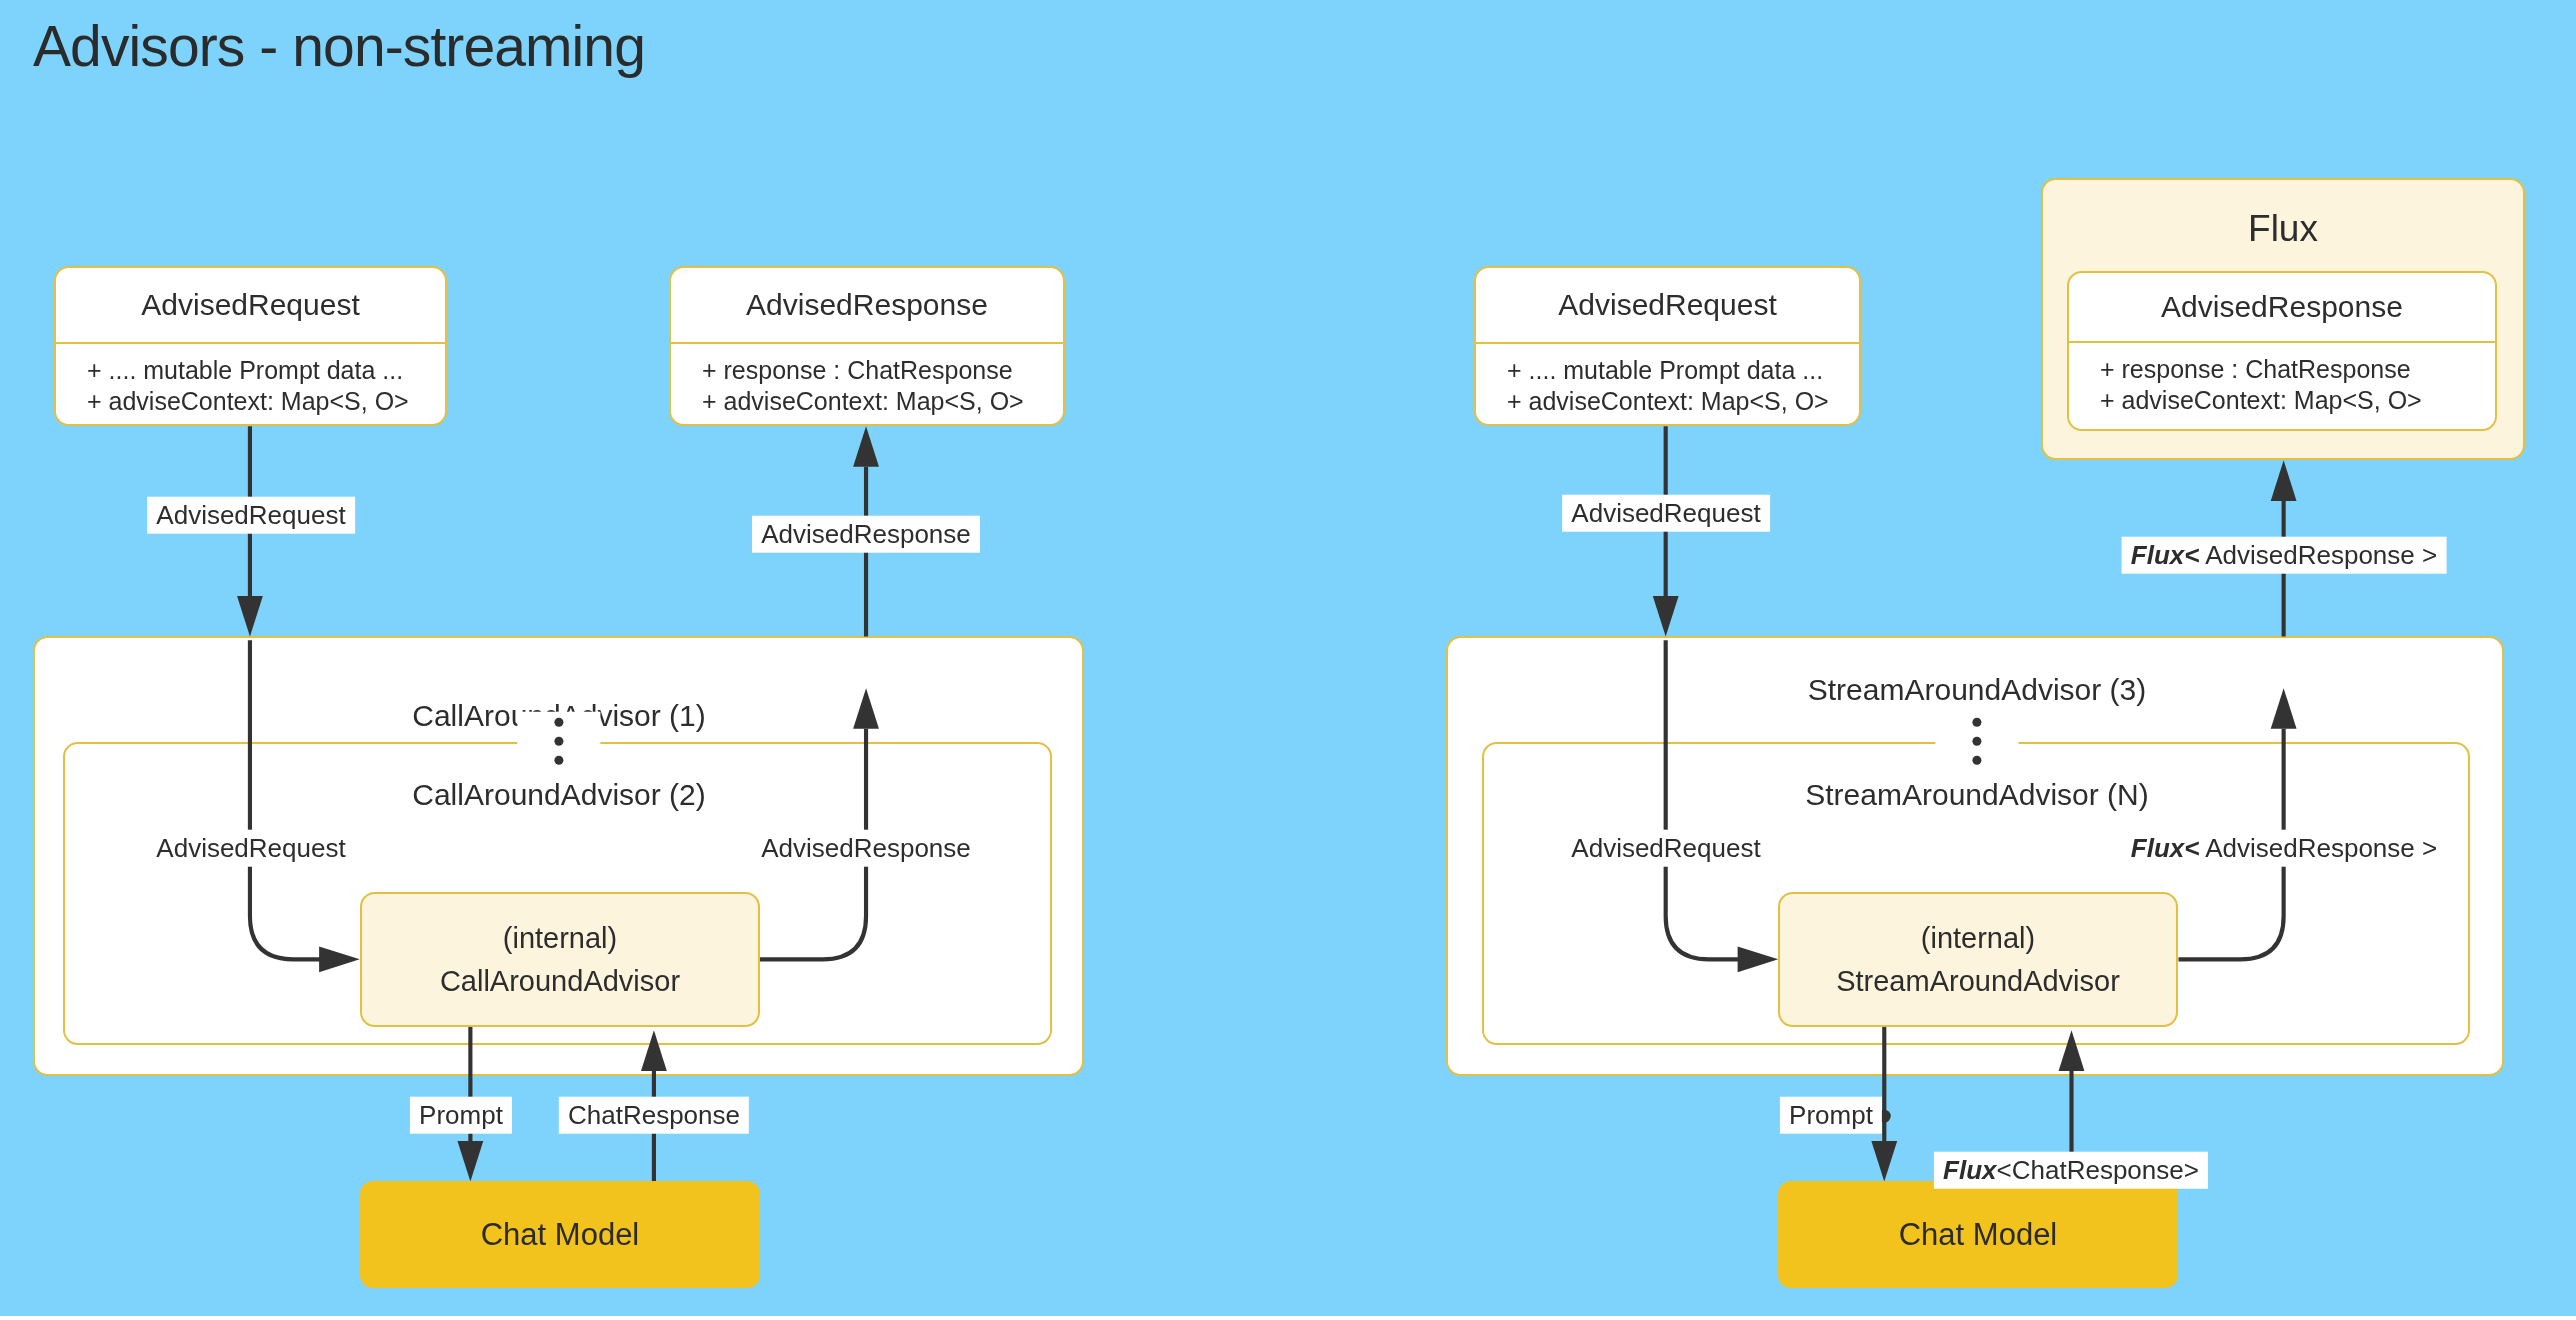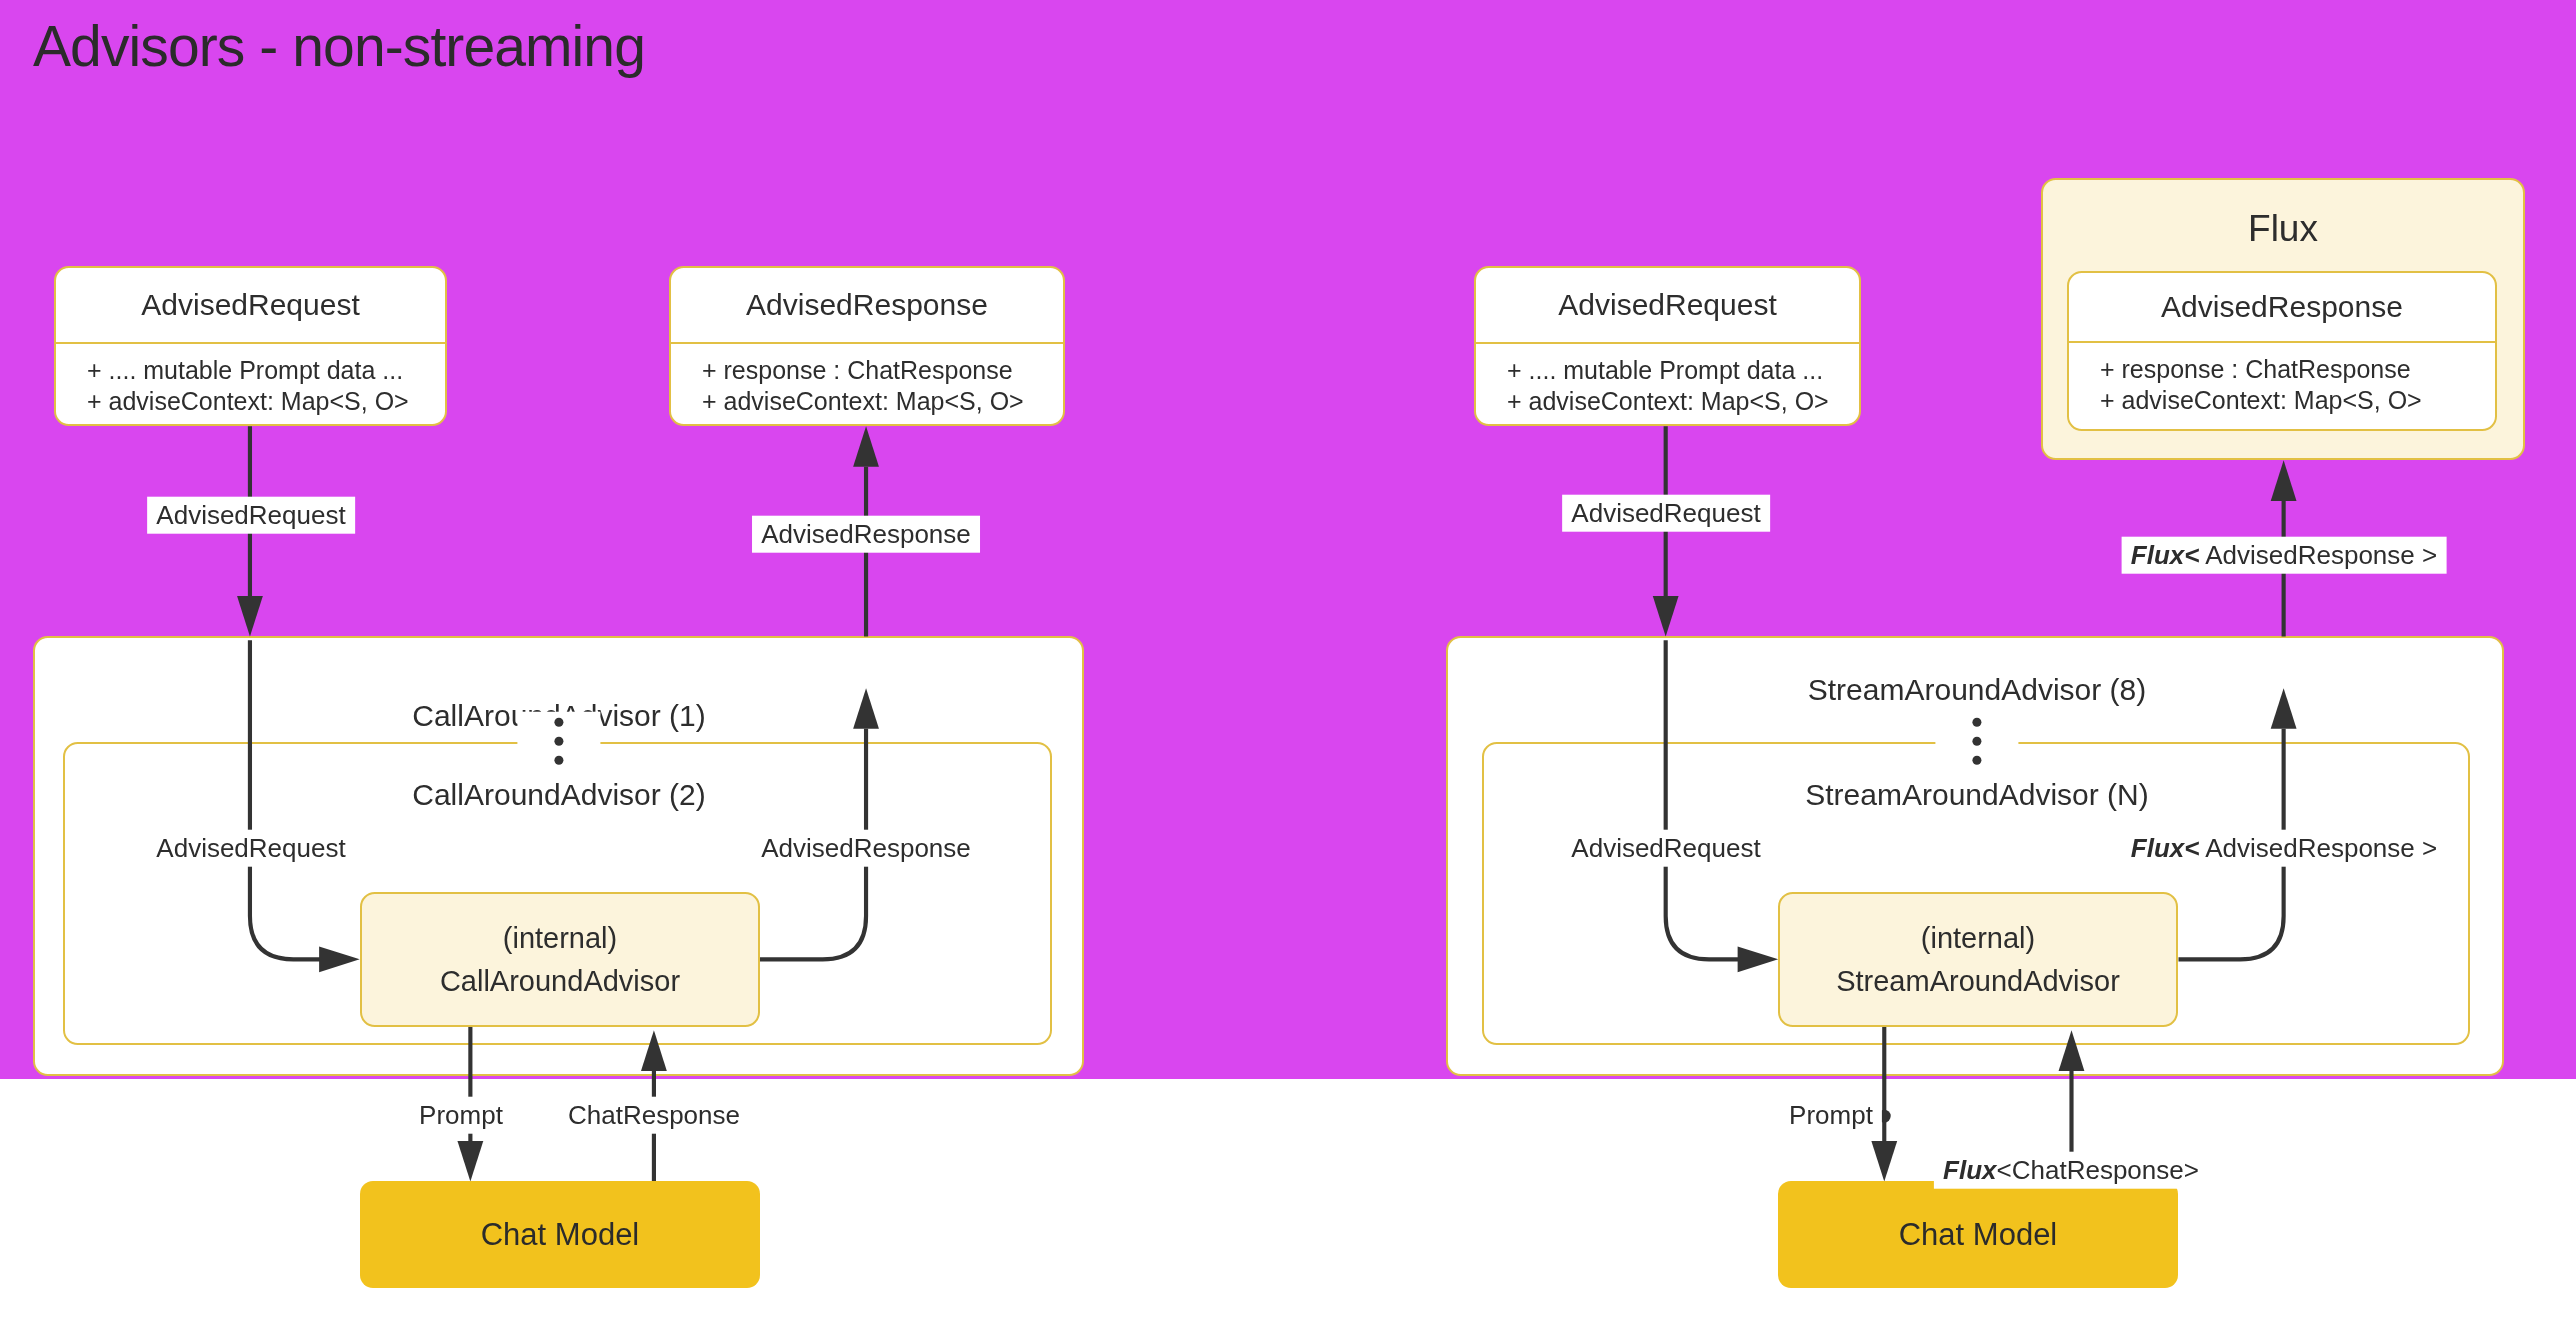--- a/index.html
+++ b/index.html
@@ -8,22 +8,22 @@
     background: #ffffff;
     width: 2576px;
     height: 1321px;
     overflow: hidden;
     font-family: "Liberation Sans", "DejaVu Sans", sans-serif;
     color: #2d2d2d;
   }
   #canvas {
     position: relative;
     width: 2576px;
-    height: 1079px;
-    background: #d946ef;
+    height: 1316px;
+    background: #7dd3fc;
   }
 
   
   .page-title {
     position: absolute;
     font-size: 57px;
     letter-spacing: -0.9px;
     color: #2b2b2b;
     white-space: nowrap;
   }
@@ -244,21 +244,21 @@
 
   <div class="elabel" style="left:251px; top:515px;">AdvisedRequest</div>
   <div class="elabel" style="left:866px; top:534px;">AdvisedResponse</div>
   <div class="elabel" style="left:251px; top:848px;">AdvisedRequest</div>
   <div class="elabel" style="left:866px; top:848px;">AdvisedResponse</div>
   <div class="elabel" style="left:461px; top:1115px;">Prompt</div>
   <div class="elabel" style="left:654px; top:1115px;">ChatResponse</div>
 
 
   <div class="container-box" style="left:1446px; top:636px; width:1058px; height:440px;"></div>
-  <div class="container-label" style="left:1977px; top:690px;">StreamAroundAdvisor (8)</div>
+  <div class="container-label" style="left:1977px; top:690px;">StreamAroundAdvisor (3)</div>
 
   <div class="container-box" style="left:1482px; top:742px; width:988px; height:303px;"></div>
   <div class="container-label" style="left:1977px; top:795px;">StreamAroundAdvisor (N)</div>
 
   <div class="dots" style="left:1977px; top:741px;">
     <i></i>
       <i></i>
       <i></i>
   </div>
 

